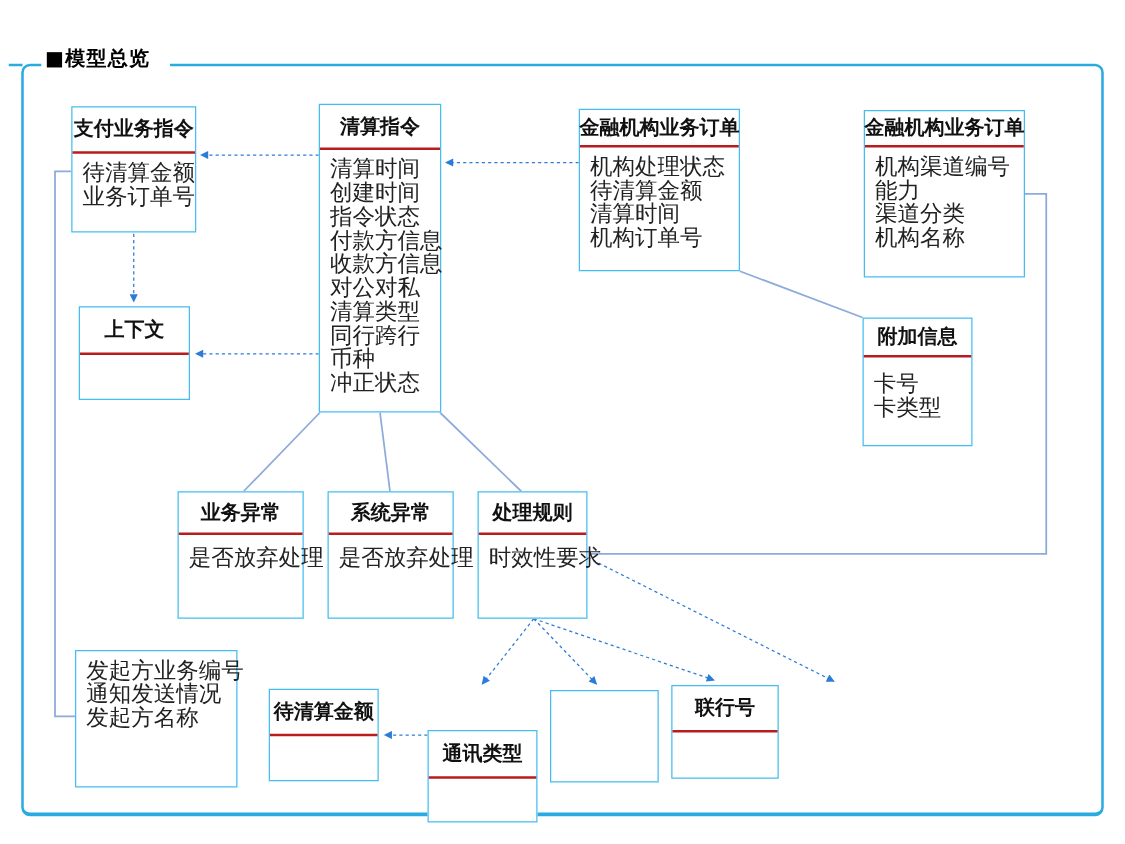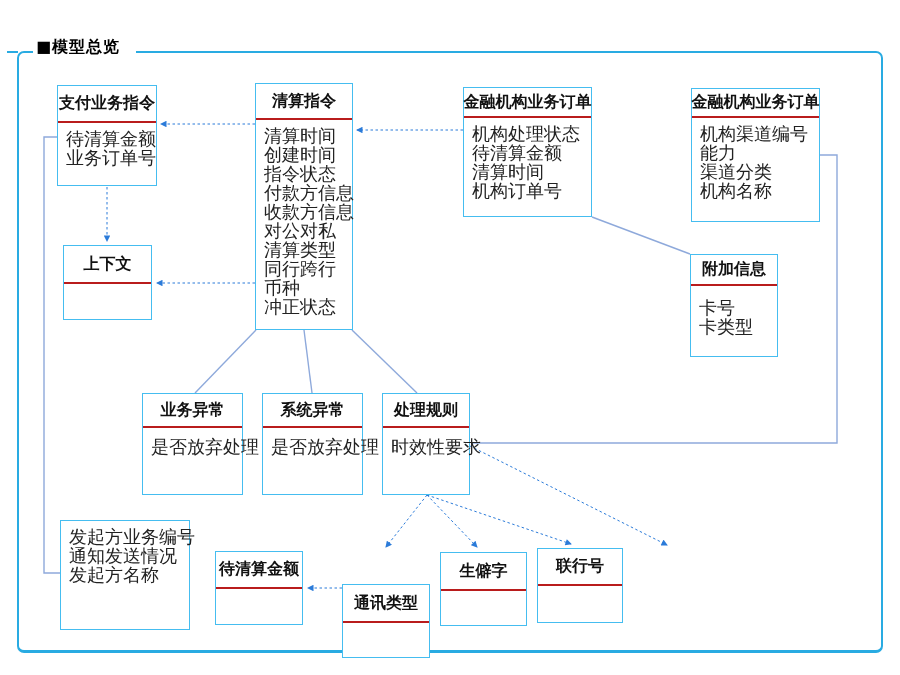--- a/index.html
+++ b/index.html
@@ -164,21 +164,20 @@
     <div class="ehead" style="height:37px">待清算金额</div>
     <div class="ebody"></div>
   </div>
 
   <div class="ebox" style="left:342px;top:584px;width:88px;height:74px">
     <div class="ehead" style="height:38px">通讯类型</div>
     <div class="ebody"></div>
   </div>
 
   <div class="ebox" style="left:440px;top:552px;width:87px;height:74px">
-    <div class="ehead" style="height:38px">生僻字</div>
     <div class="ebody"></div>
   </div>
 
   <div class="ebox" style="left:537px;top:548px;width:86px;height:75px">
     <div class="ehead" style="height:37px">联行号</div>
     <div class="ebody"></div>
   </div>
 
 
 </div>

